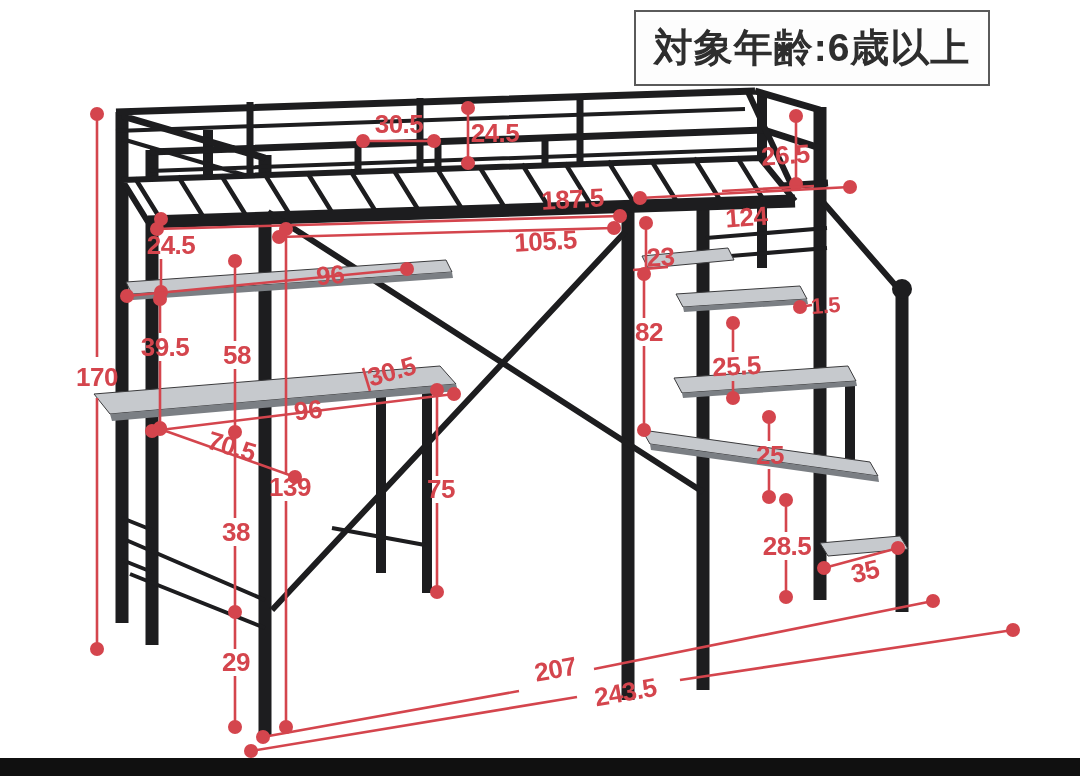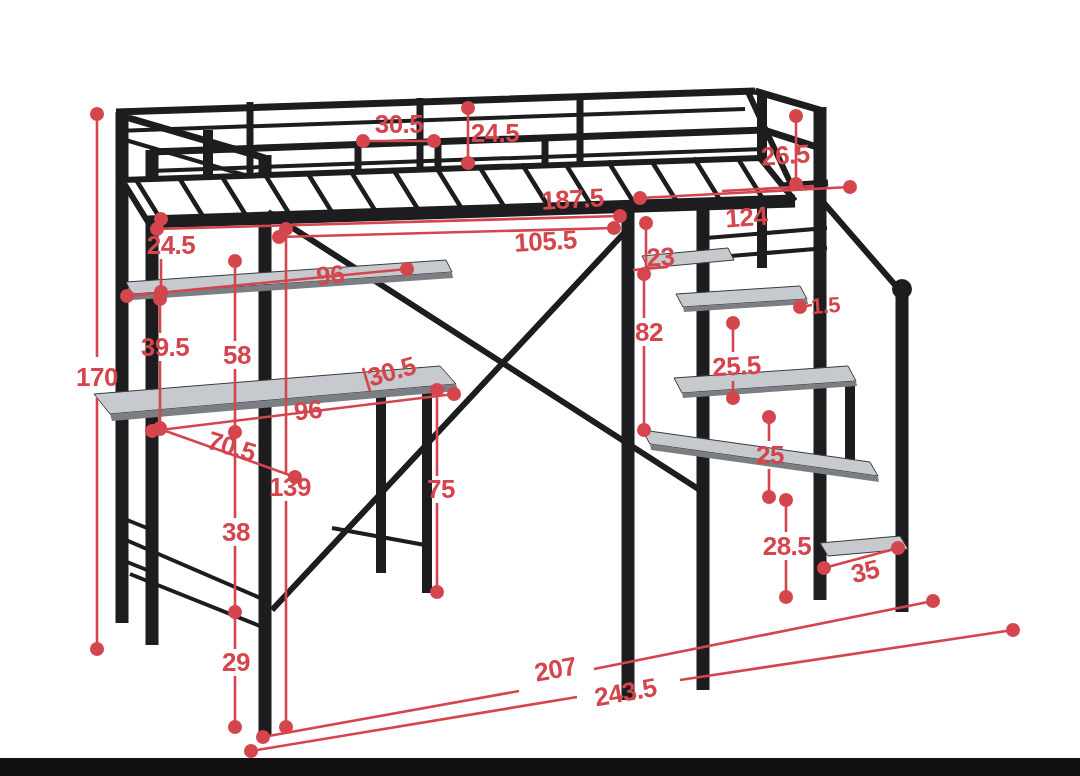--- a/index.html
+++ b/index.html
@@ -219,16 +219,19 @@
 
     <g>
       <line class="rl" x1="97" y1="114" x2="97" y2="357" marker-start="url(#m-dot)"></line>
       <line class="rl" x1="97" y1="398" x2="97" y2="649" marker-end="url(#m-dot)"></line>
       <text class="rt" x="97" y="386" text-anchor="middle">170</text>
     </g>
 
   </g>
 </svg>
 
+  <div class="age-box">
+    <span>対象年齢:6歳以上</span>
+  </div>
 
   <div class="bottom-bar"></div>
 
 </div>
 
 </body></html>

